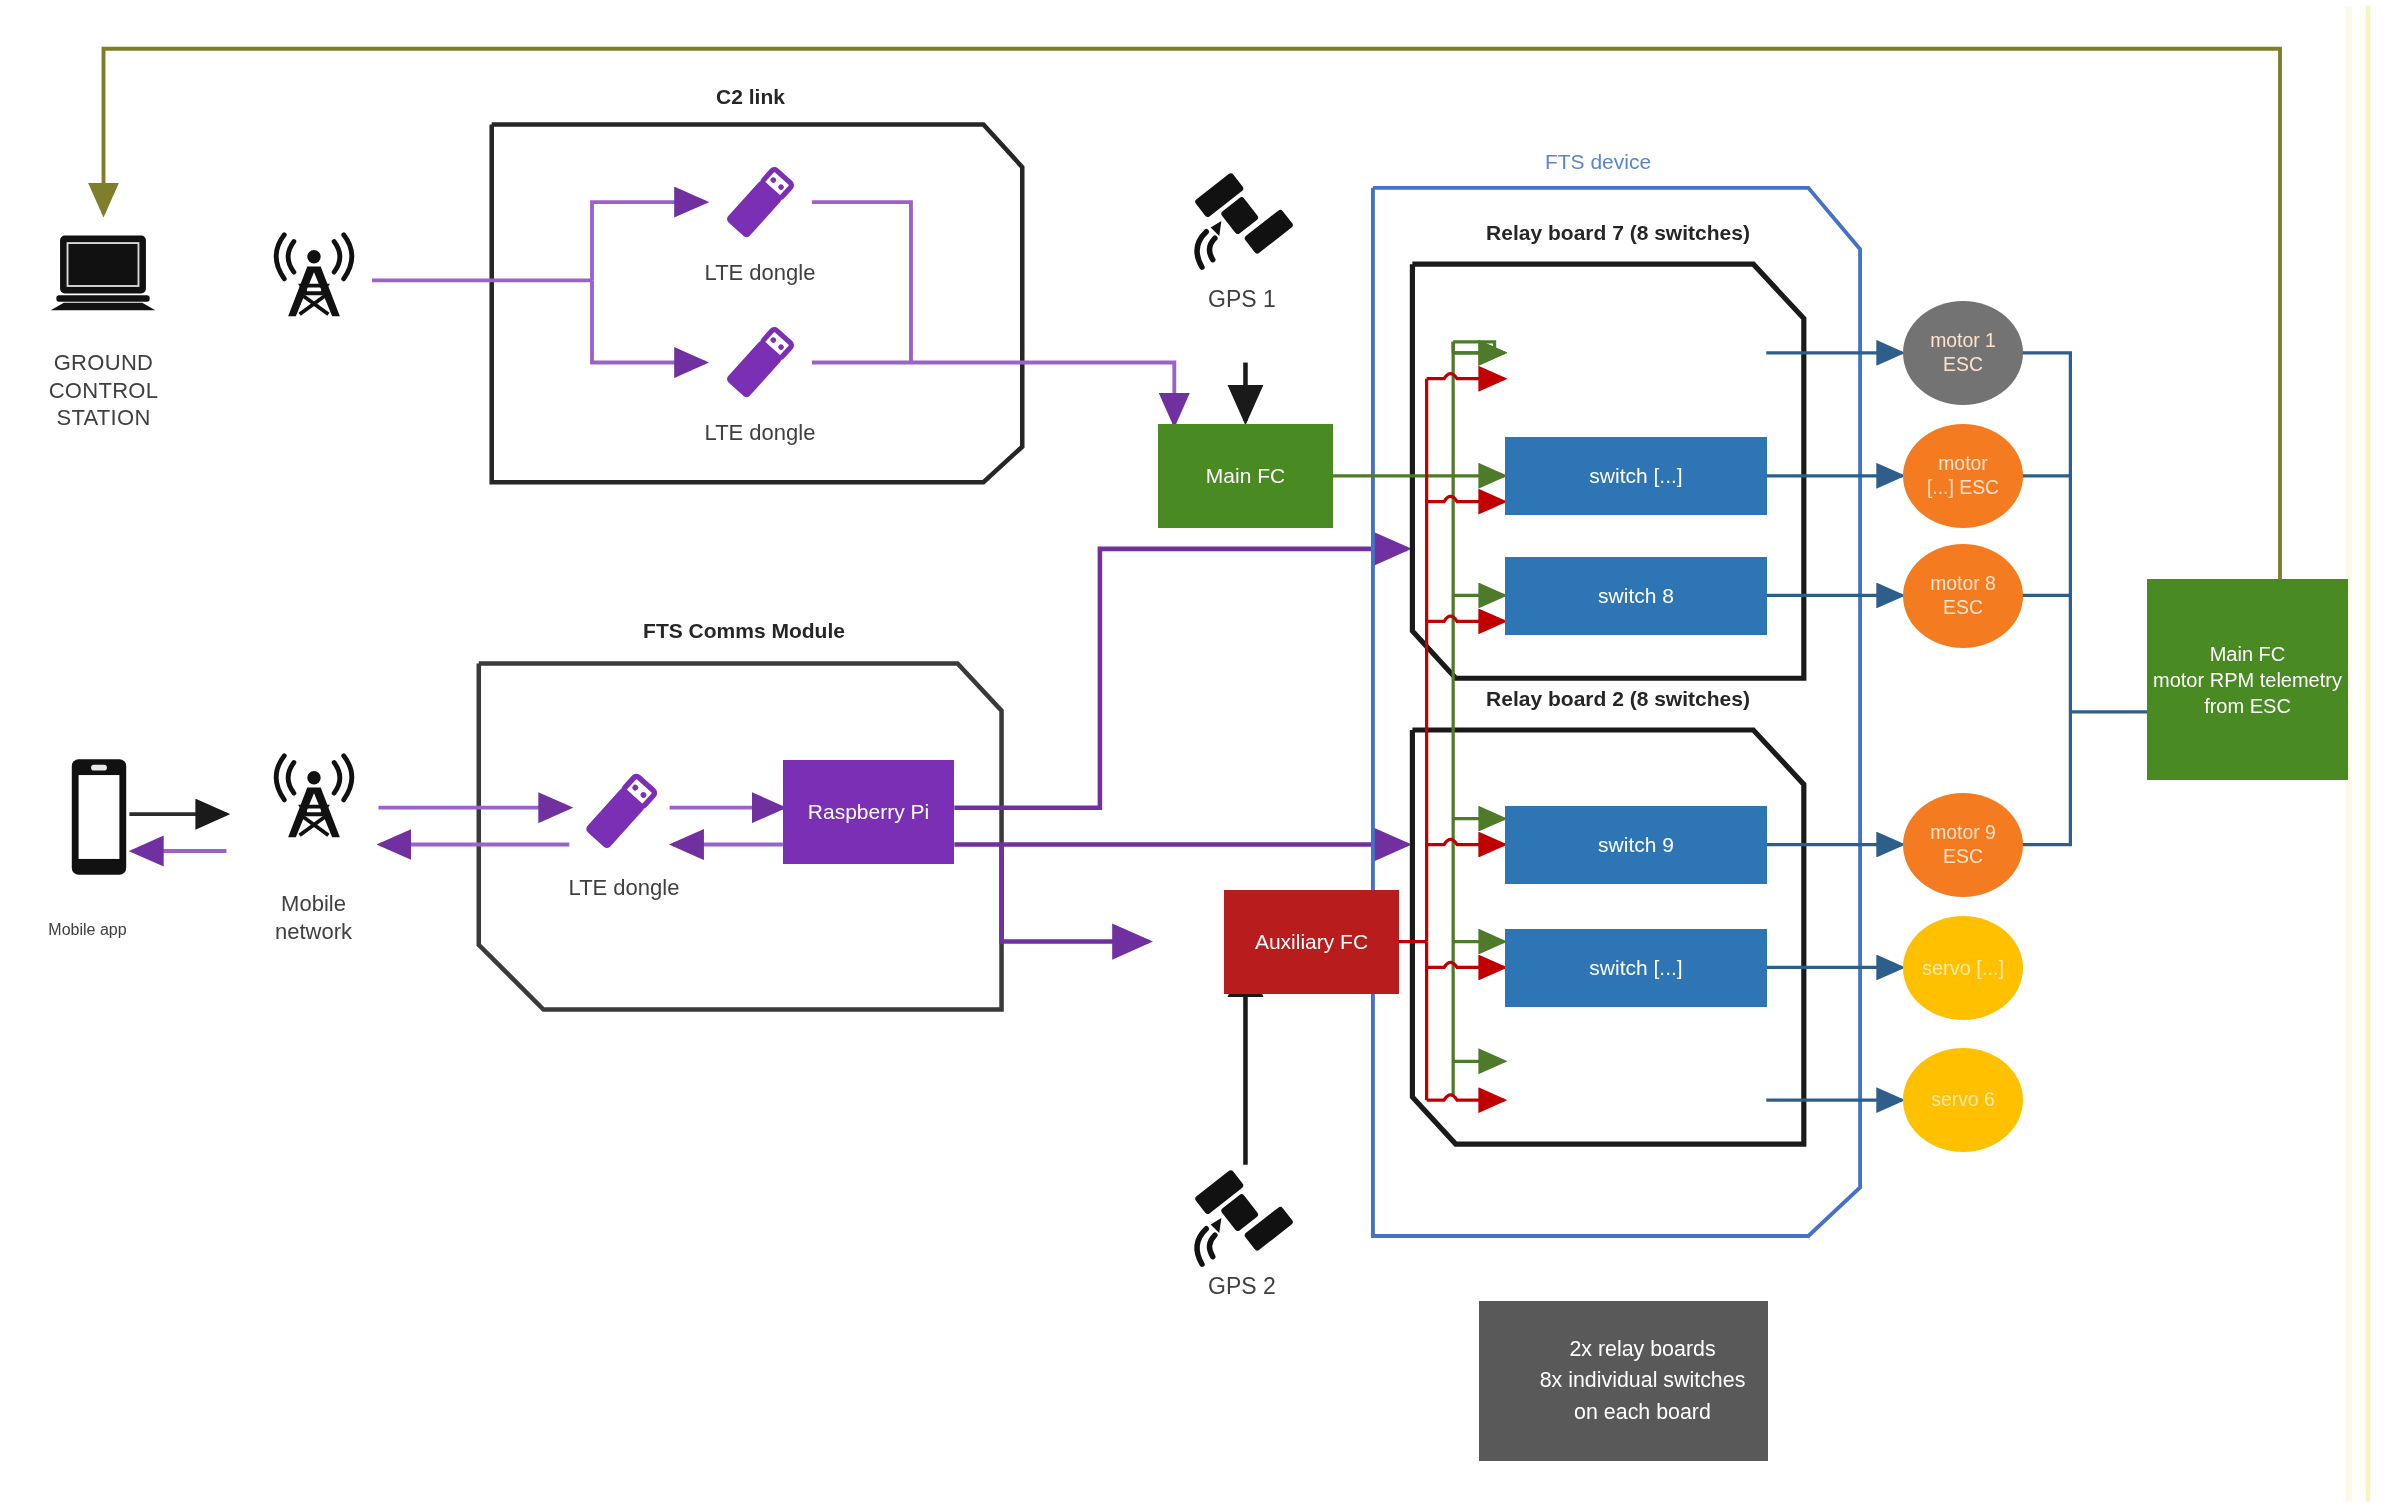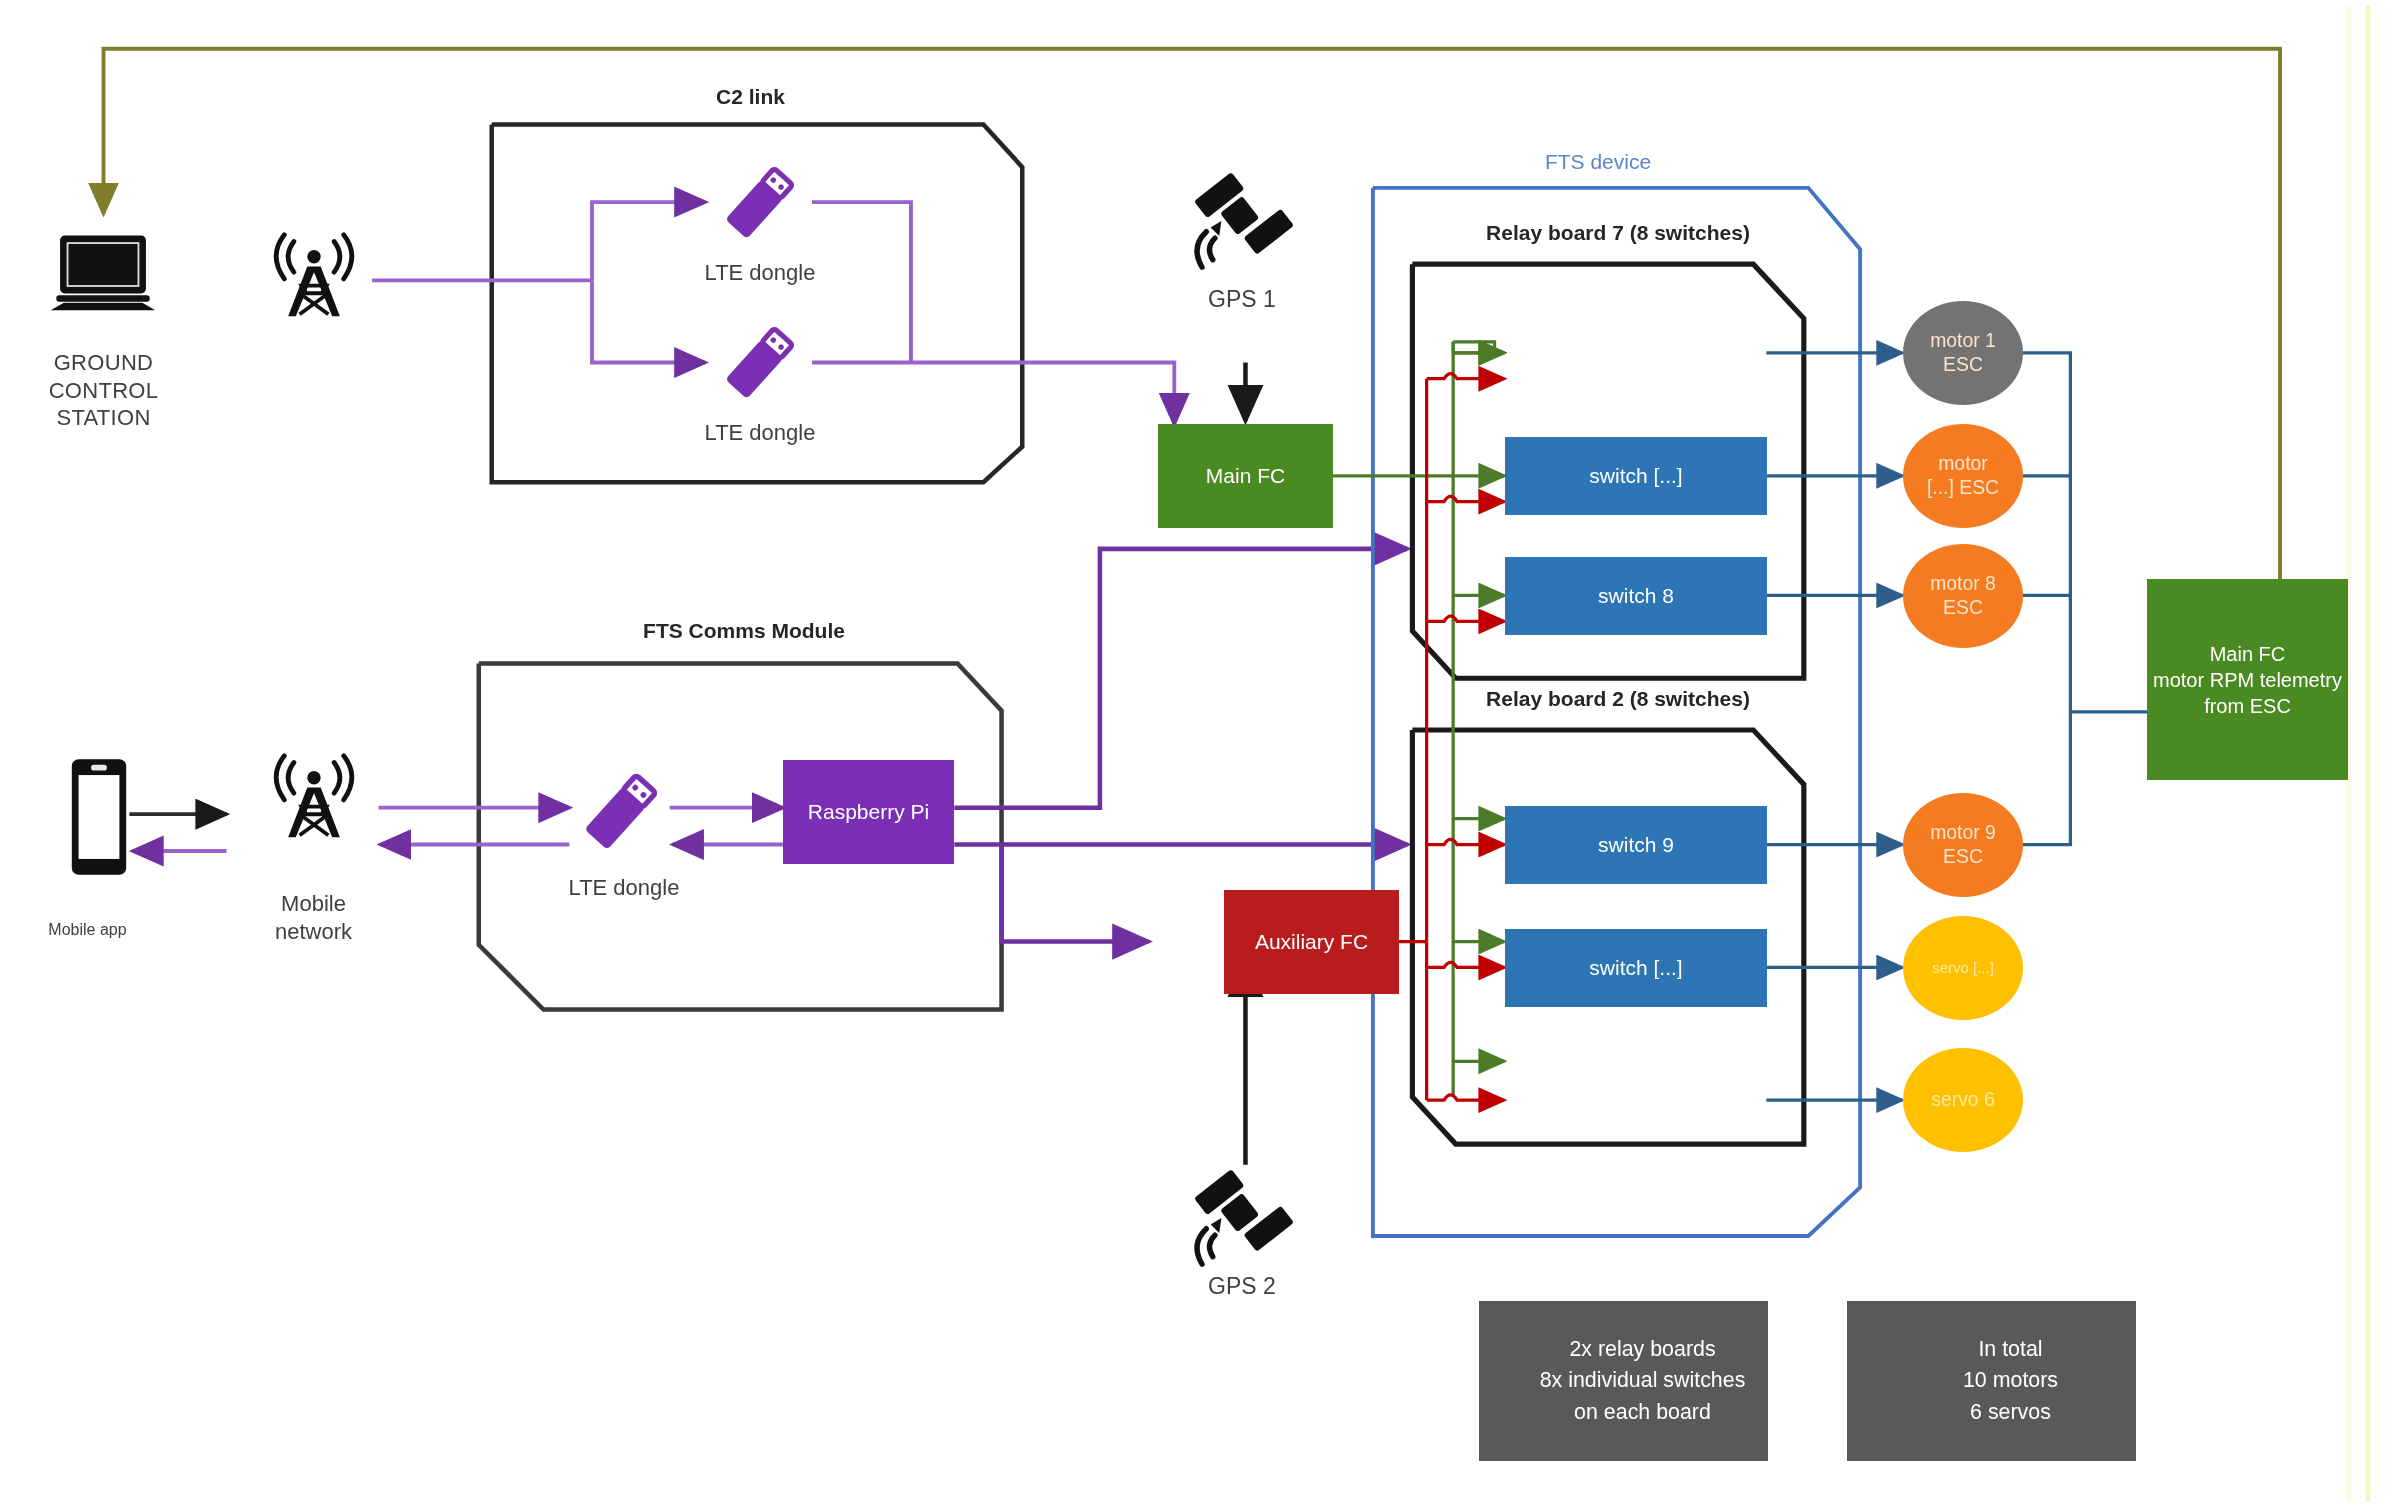--- a/index.html
+++ b/index.html
@@ -307,30 +307,27 @@
 <div class="circlelabel" style="left:1903px;top:424px;width:120px;height:104px;
      background:#F47B20;border-radius:50%;color:#FDE2CC;font-size:19.4px;">motor
 [...] ESC</div>
 <div class="circlelabel" style="left:1903px;top:544px;width:120px;height:104px;
      background:#F47B20;border-radius:50%;color:#FDE2CC;font-size:19.4px;">motor 8
 ESC</div>
 <div class="circlelabel" style="left:1903px;top:793px;width:120px;height:104px;
      background:#F47B20;border-radius:50%;color:#FDE2CC;font-size:19.4px;">motor 9
 ESC</div>
 <div class="circlelabel" style="left:1903px;top:916px;width:120px;height:104px;
-     background:#FFC000;border-radius:50%;color:#FFE9A8;font-size:15px;">servo [...]</div>
+     background:#FFC000;border-radius:50%;color:#FFE9A8;font-size:20px;">servo [...]</div>
 <div class="circlelabel" style="left:1903px;top:1048px;width:120px;height:104px;
      background:#FFC000;border-radius:50%;color:#FFE9A8;font-size:19.4px;">servo 6</div>
 
 <div class="boxlabel" style="left:2147px;top:579px;width:201px;height:201px;
      background:#4A8A22;font-size:20px;">Main FC
 motor RPM telemetry
 from ESC</div>
 
 <div class="note" style="left:1479px;top:1301px;width:251px;height:160px;">2x relay boards
 8x individual switches
 on each board</div>
-<div class="note" style="left:1847px;top:1301px;width:251px;height:160px;">In total
-10 motors
-6 servos</div>
 
 </div>
 
 
 </body></html>

